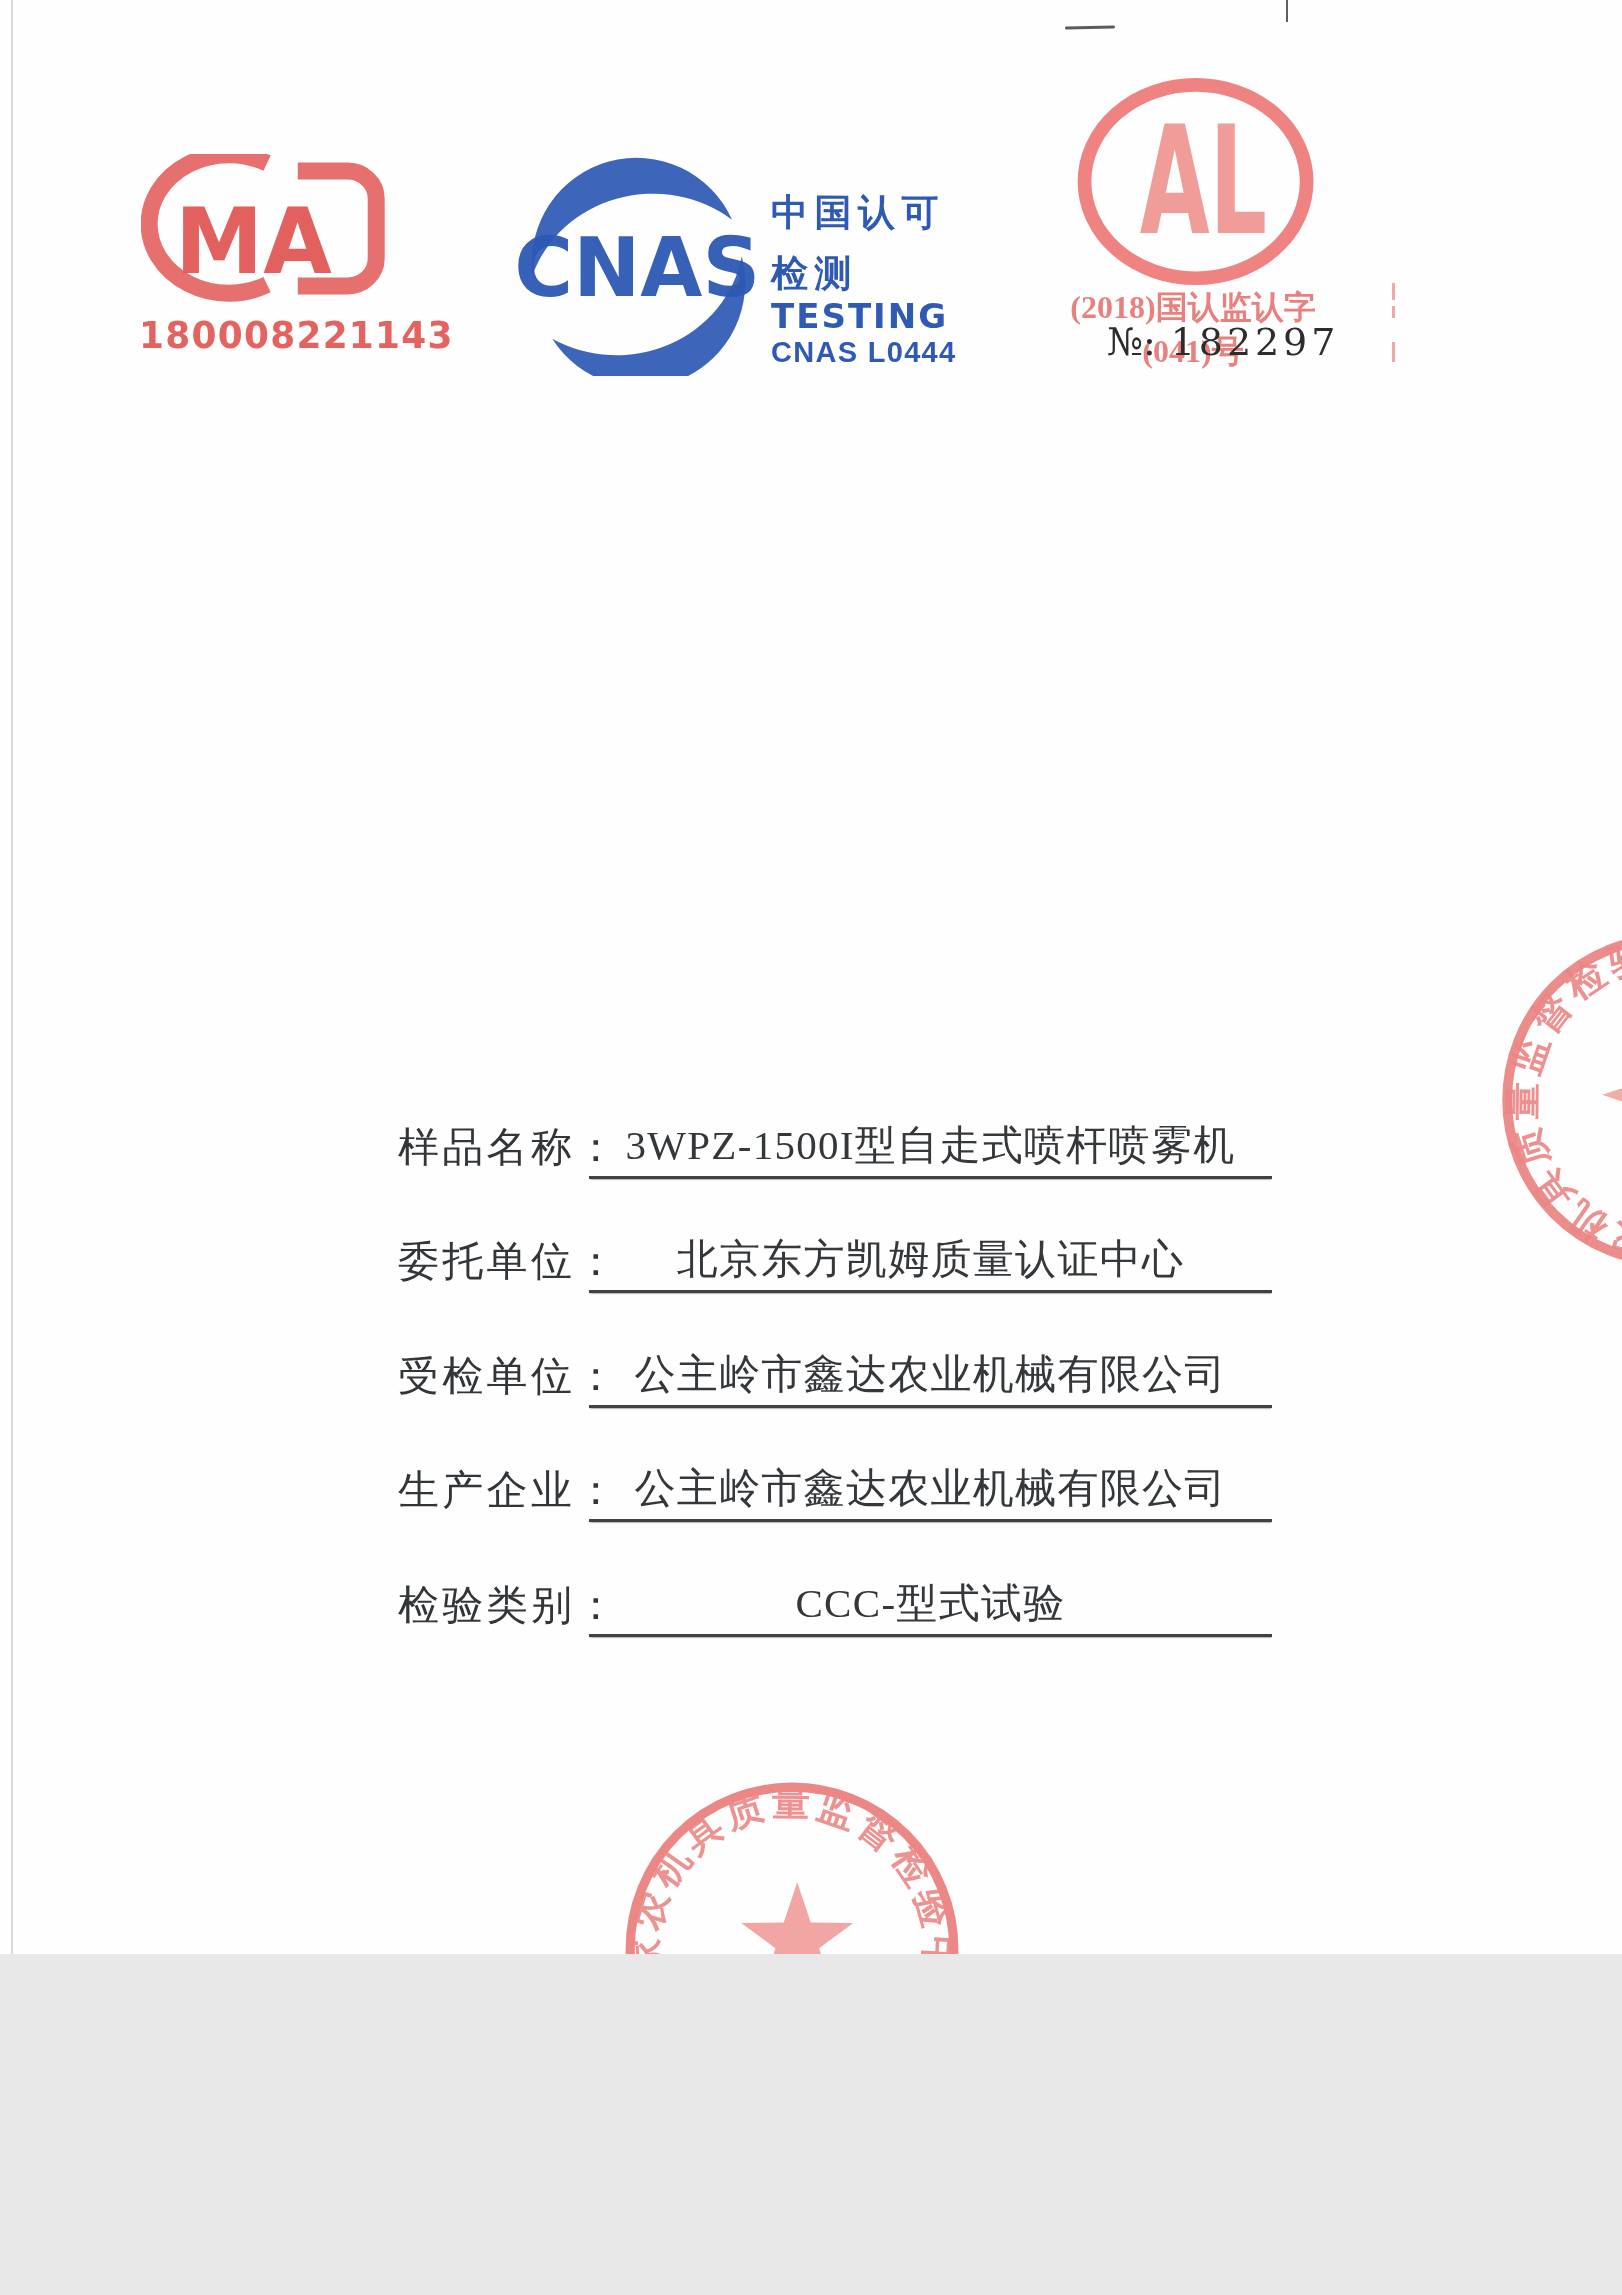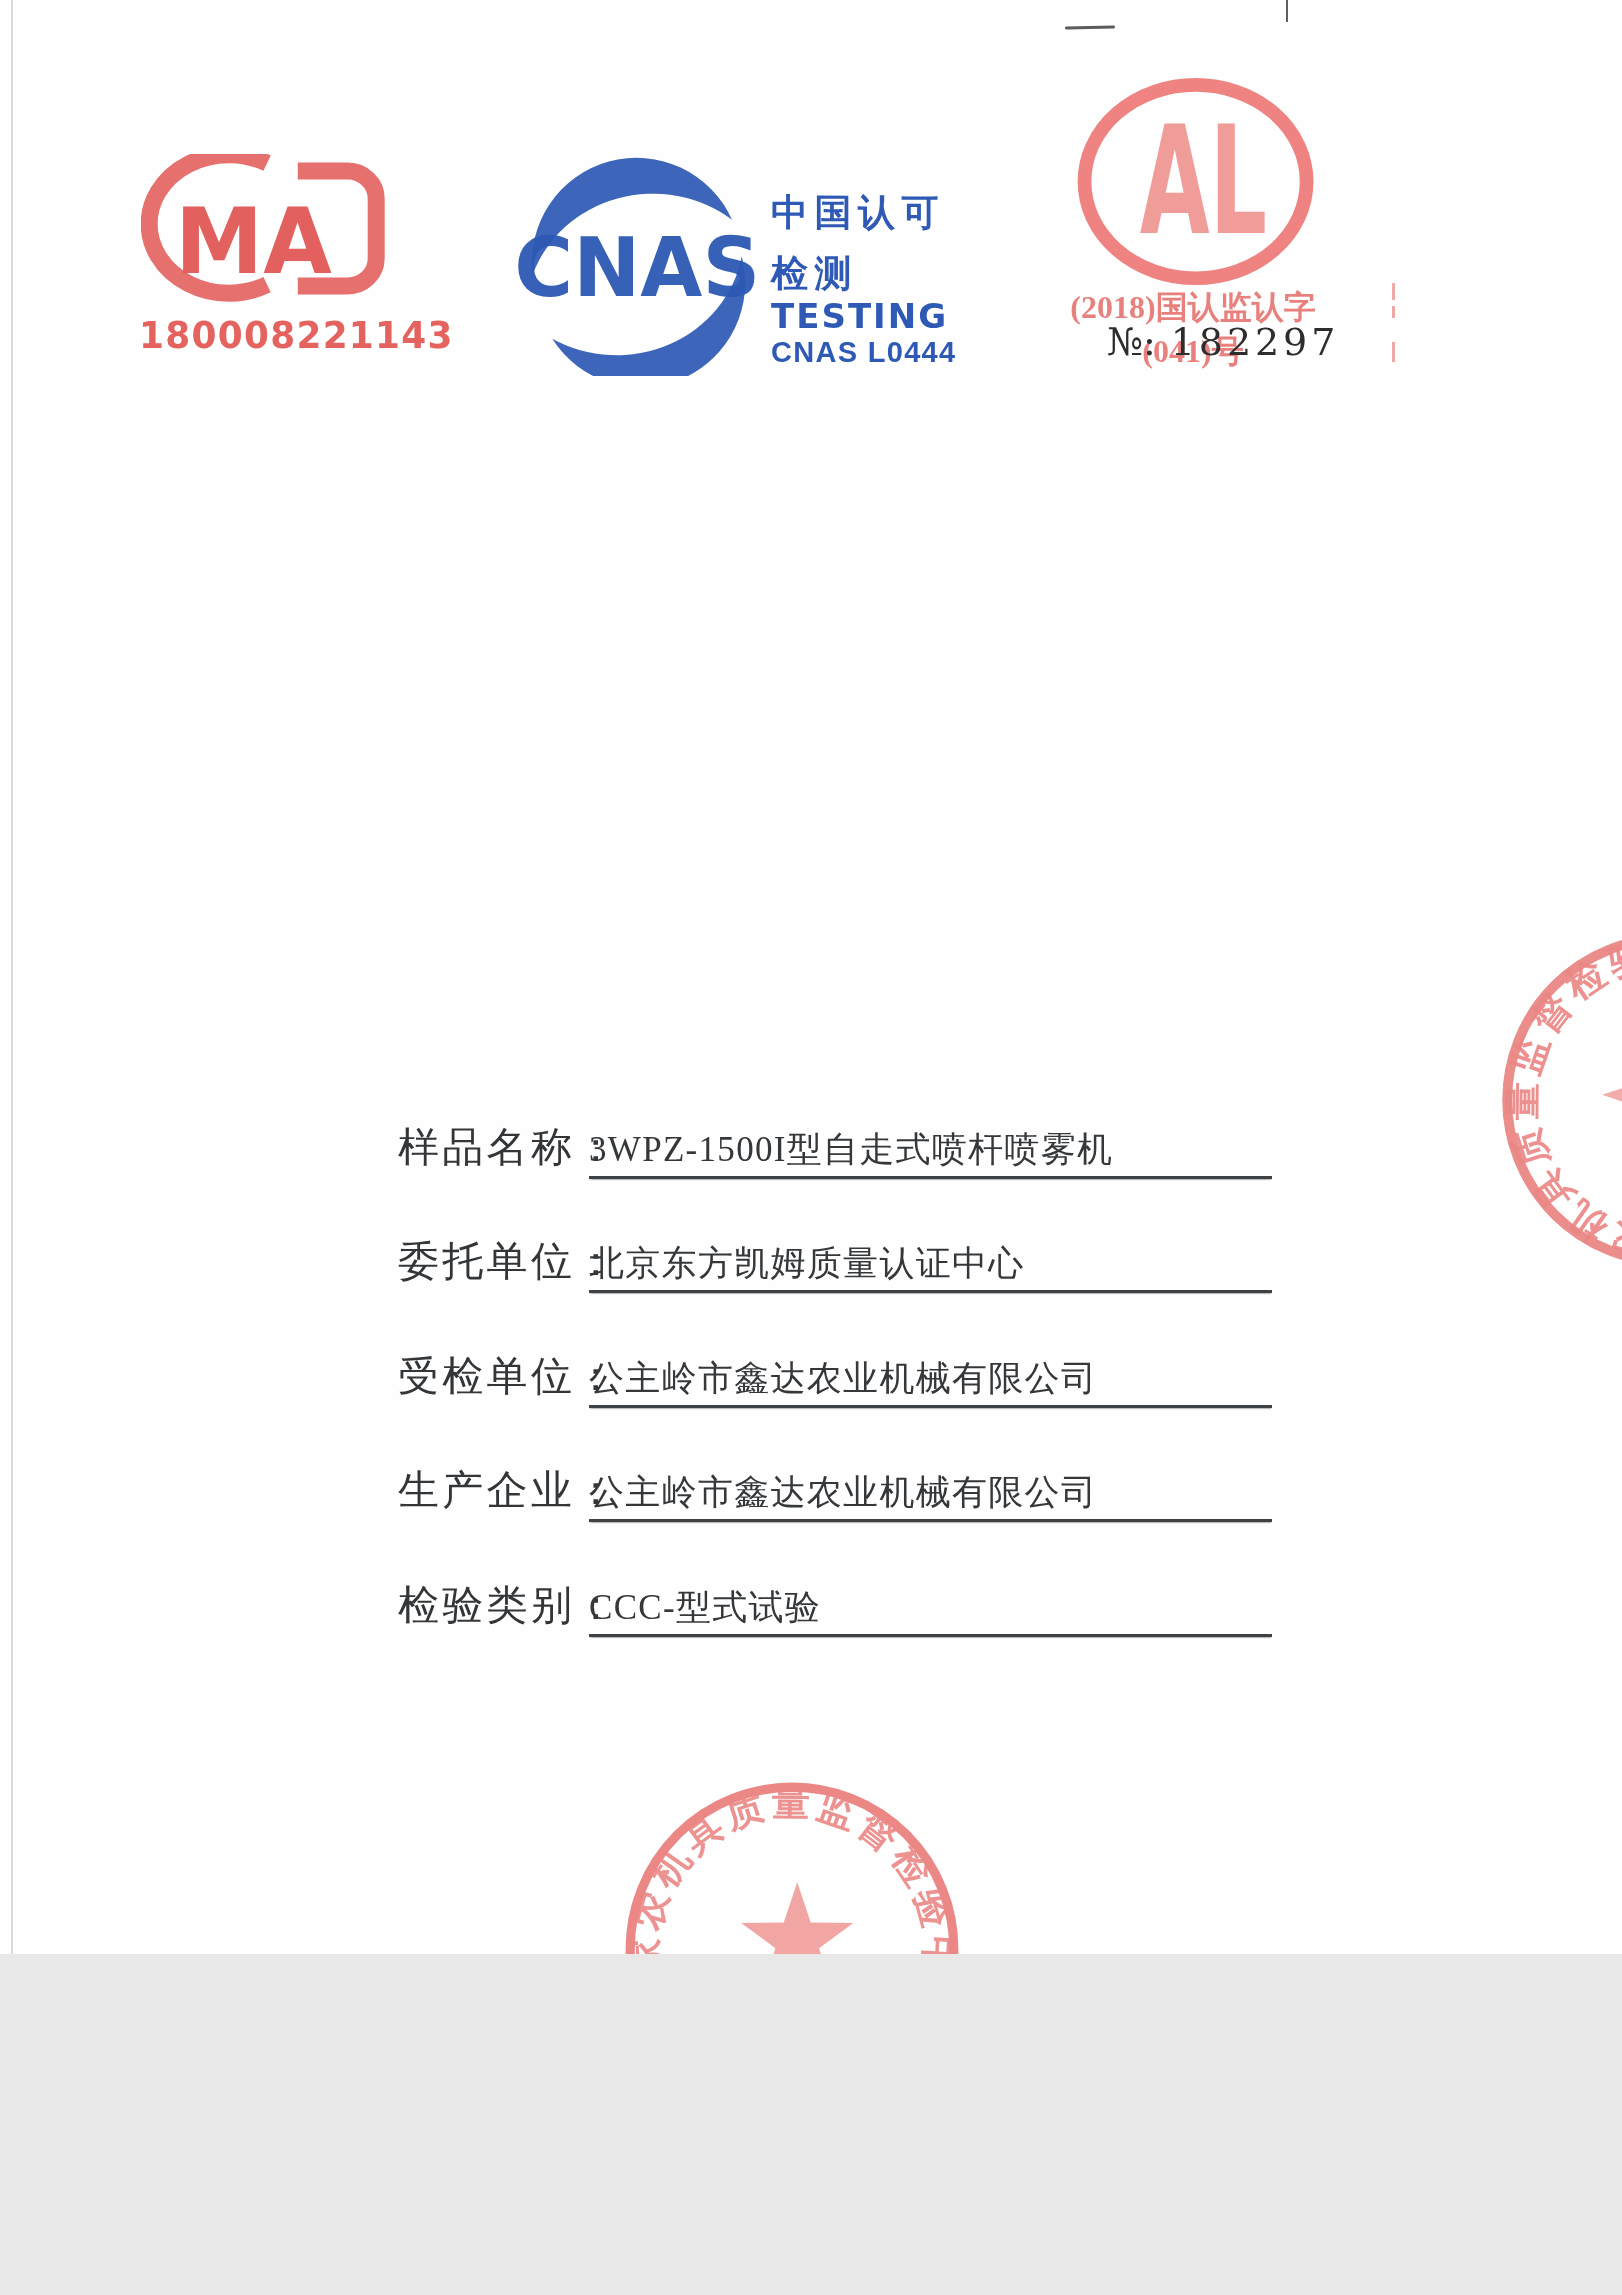--- a/index.html
+++ b/index.html
@@ -53,21 +53,21 @@
   }
 
   
   .field-row{position:absolute;left:398px;width:874px;height:52px;display:flex;align-items:flex-end;}
   .f0{top:1127px;} .f1{top:1241px;} .f2{top:1356px;} .f3{top:1470px;} .f4{top:1585px;}
   .field-label{
     width:191px;flex:0 0 auto;font-size:41px;color:#333639;letter-spacing:3.3px;
     white-space:nowrap;padding-bottom:3.9px;
   }
   .field-value{
-    flex:1 1 auto;text-align:left;font-size:35px;color:#35383b;letter-spacing:1.3px;
+    flex:1 1 auto;text-align:center;font-size:41px;color:#35383b;letter-spacing:1.3px;
     border-bottom:3.3px solid #3e4245;box-shadow:0 2px 1.3px -0.7px rgba(62,66,69,.35);
     padding-bottom:2.6px;white-space:nowrap;
   }
 
   
   .org-name{
     position:absolute;left:0;top:1962px;width:100%;text-align:center;
     font-size:63px;font-weight:600;color:#46494d;letter-spacing:3.9px;white-space:nowrap;
   }
   .seal-bottom{position:absolute;left:623px;top:1780px;mix-blend-mode:multiply;}

